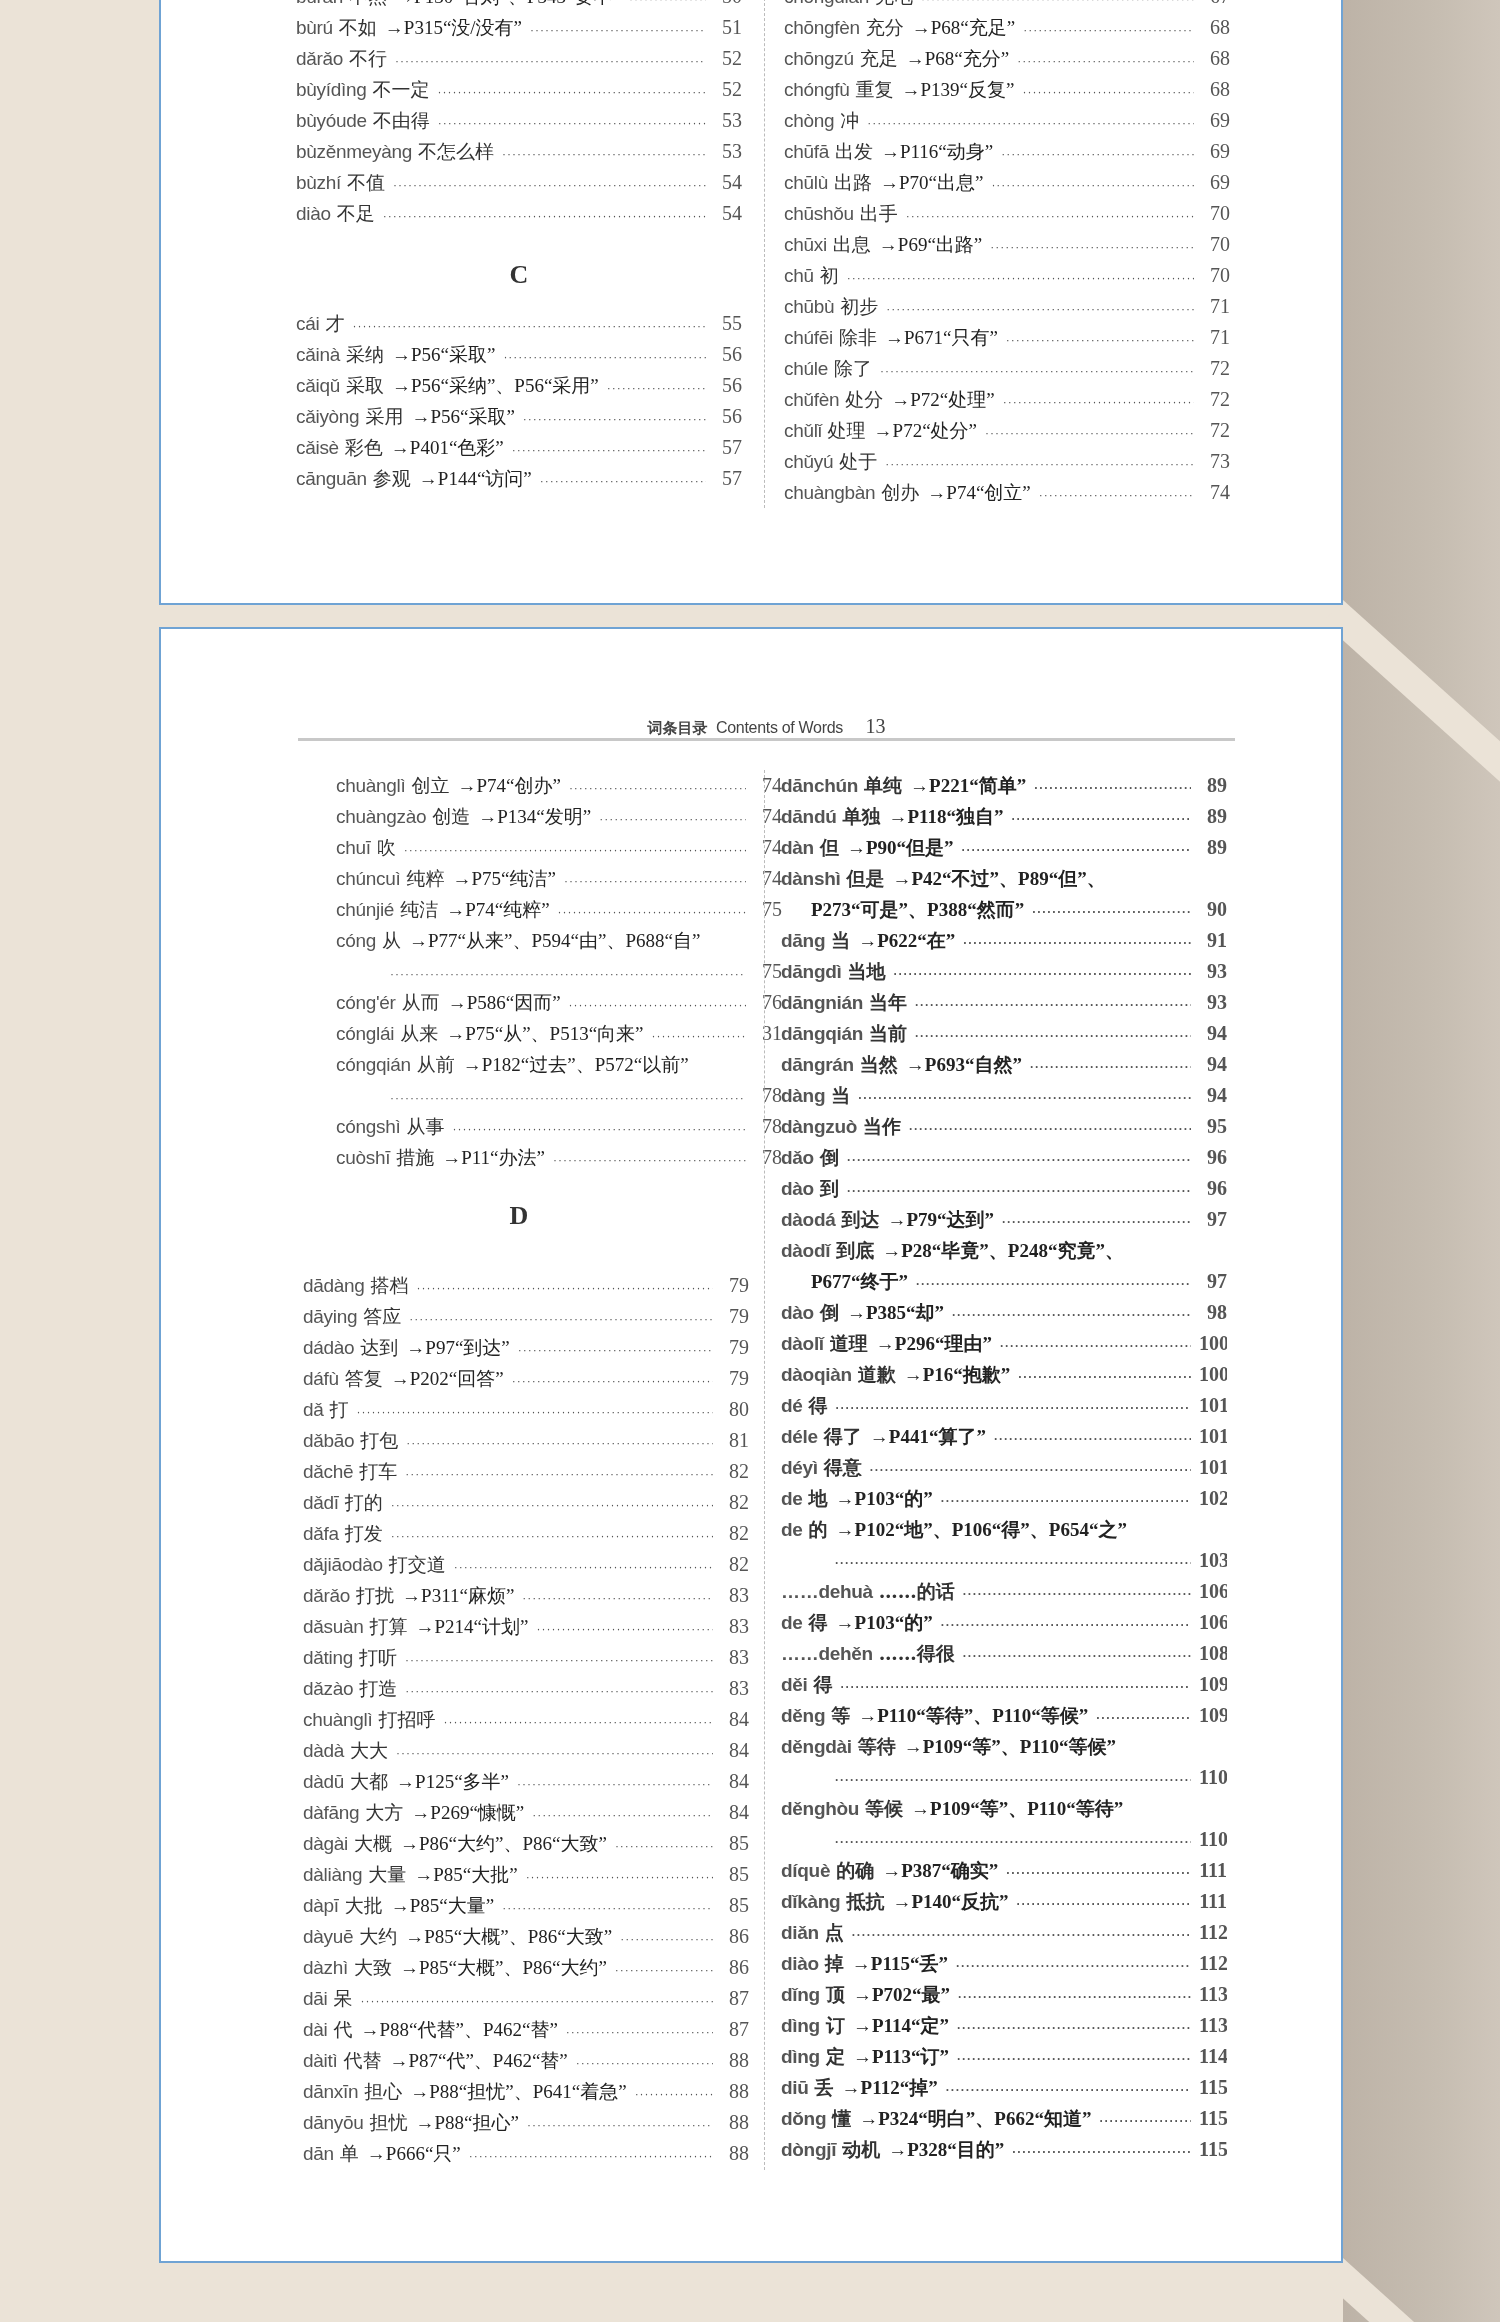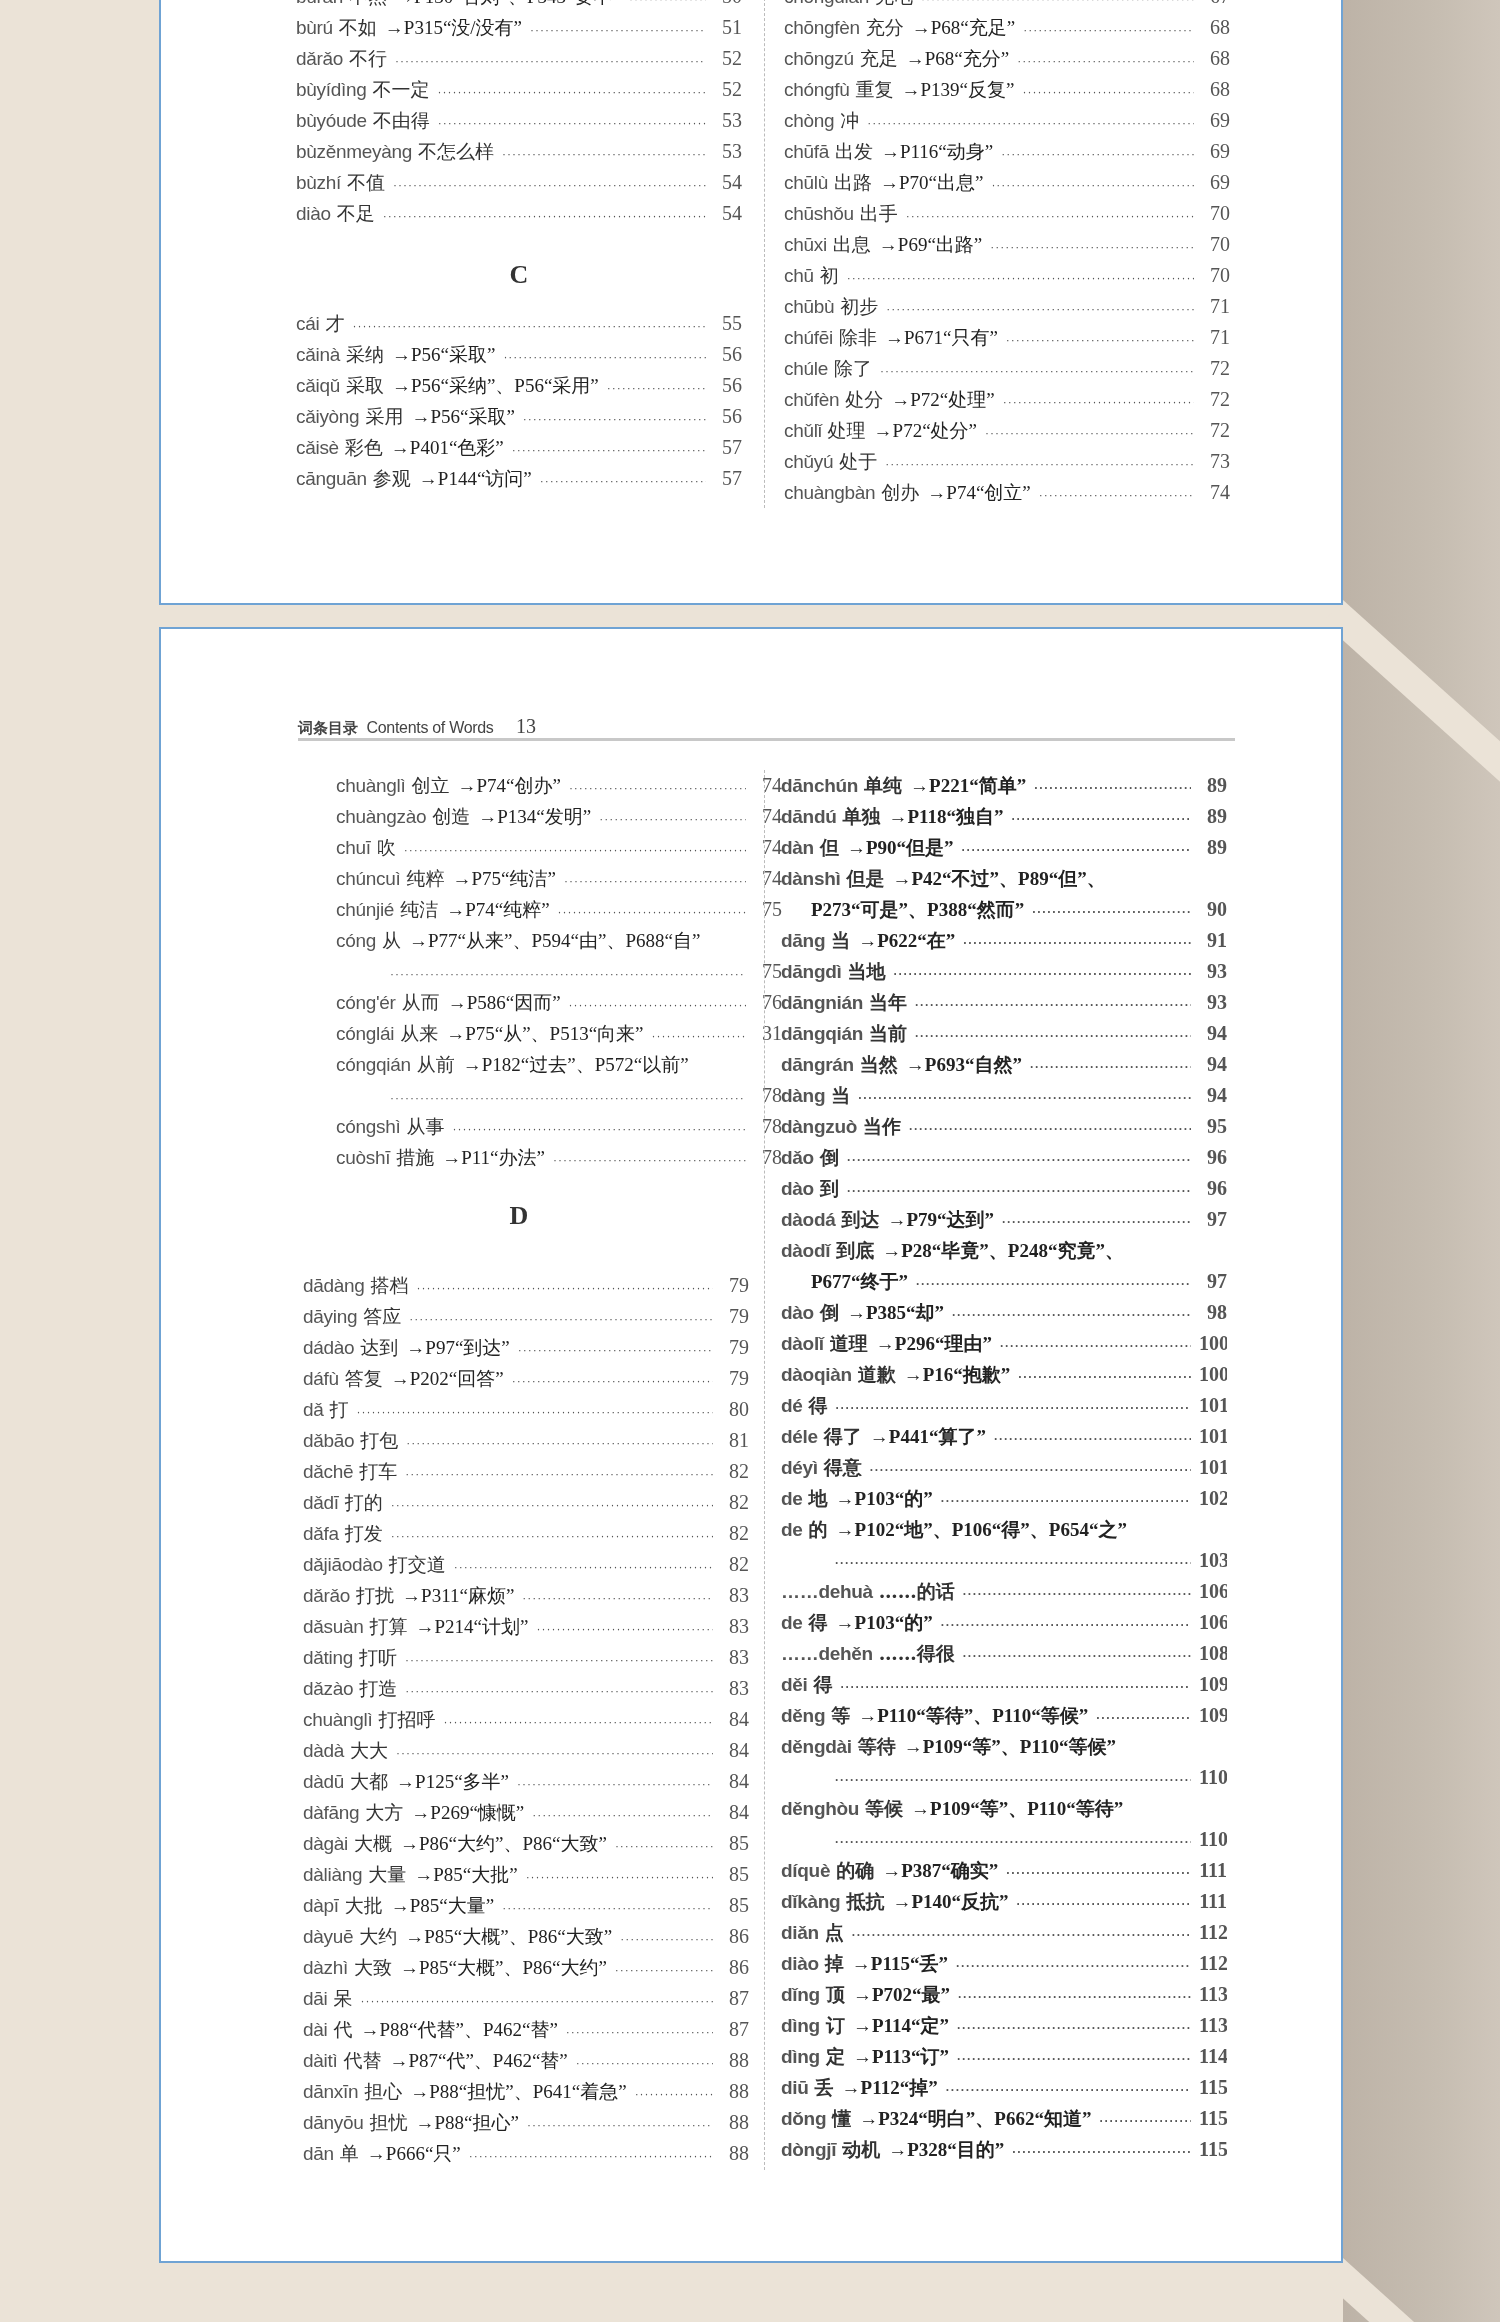--- a/index.html
+++ b/index.html
@@ -47,21 +47,21 @@
   .row .pg { font-family:"Liberation Serif",serif; color:#555; width:28px; text-align:right; font-size:20px; }
   .row.cont { padding-left:22px; }
   .row.indent-dots .dots { margin-left:32px; }
 
   .letter {
     position:absolute; font-family:"Liberation Serif",serif; font-weight:bold;
     font-size:26px; color:#333; text-align:center; width:446px;
   }
   .running-head {
     position:absolute; left:137px; top:86px; width:937px; height:26px;
-    text-align:left; font-size:16px; color:#444;
+    text-align:center; font-size:16px; color:#444;
     border-bottom:3px solid #c8c8c8; padding-bottom:4px;
   }
   .running-head .zh { font-family:"DejaVu Sans",sans-serif; font-weight:bold; font-size:15px; }
   .running-head .en { margin-left:4px; letter-spacing:-0.3px; }
   .running-head .num { font-family:"Liberation Serif",serif; font-size:20px; margin-left:18px; }
 </style>
 </head>
 <body>
 
 <div class="bg-right"></div>

